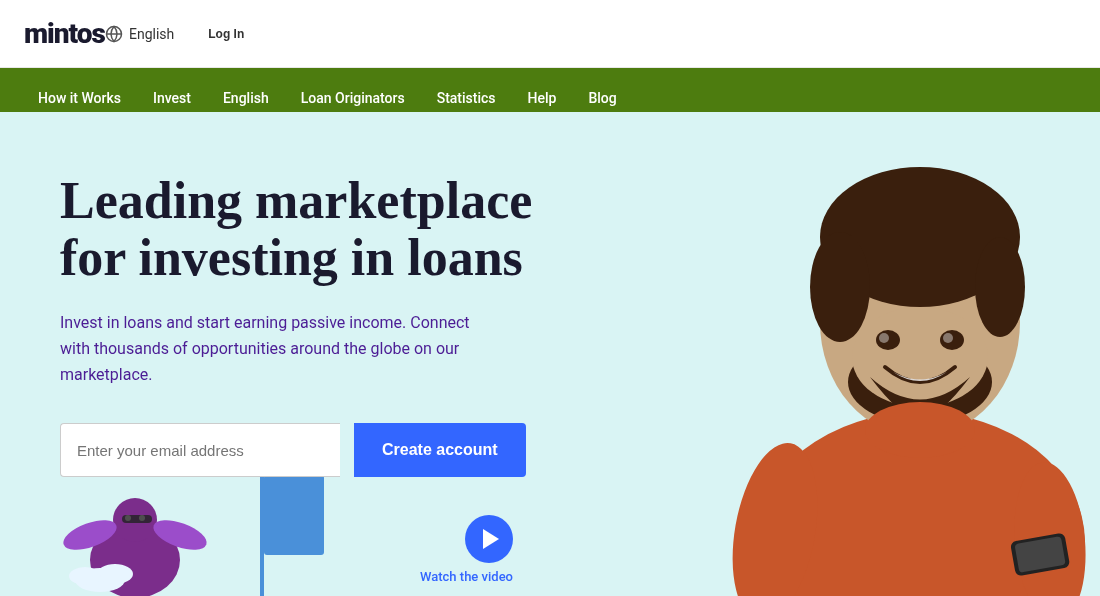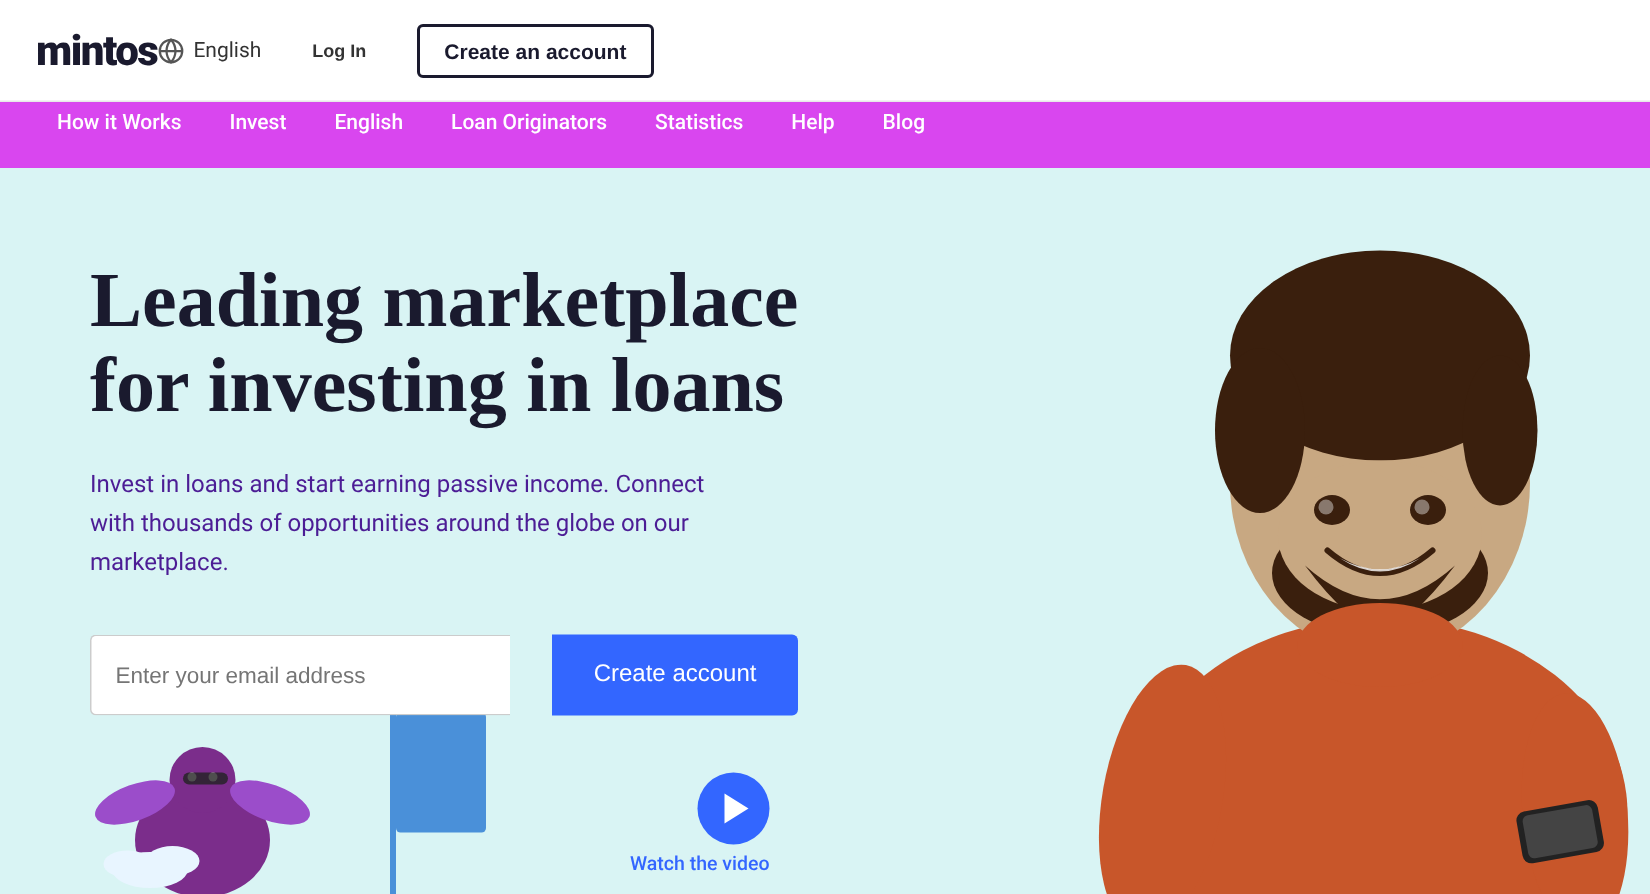--- a/index.html
+++ b/index.html
@@ -54,24 +54,24 @@
       border: 2px solid #1a1a2e;
       border-radius: 4px;
       padding: 8px 16px;
       background: none;
       cursor: pointer;
       white-space: nowrap;
     }
 
     
     .nav {
-      background: #d946ef;
+      background: #4d7c0f;
       height: 44px;
       display: flex;
-      align-items: flex-start;
+      align-items: flex-end;
       padding: 0 24px;
       gap: 4px;
     }
     .nav-item {
       color: #fff;
       font-size: 14px;
       font-weight: 500;
       padding: 6px 14px;
       cursor: pointer;
       border-radius: 3px;
@@ -109,21 +109,20 @@
       color: #4c1d95;
       line-height: 1.6;
       margin-bottom: 36px;
       max-width: 420px;
     }
 
     .email-form {
       display: flex;
       gap: 14px;
       margin-bottom: 40px;
-      justify-content: space-between;
     }
 
     .email-input {
       width: 280px;
       height: 54px;
       border: 1.5px solid #ccc;
       border-right: none;
       border-radius: 4px 0 0 4px;
       padding: 0 16px;
       font-size: 15px;
@@ -131,21 +130,21 @@
       background: #fff;
       outline: none;
     }
 
     .create-account-btn {
       height: 54px;
       padding: 0 28px;
       background: #3366ff;
       color: #fff;
       font-size: 16px;
-      font-weight: 400;
+      font-weight: 700;
       border: none;
       border-radius: 0 4px 4px 0;
       cursor: pointer;
       white-space: nowrap;
     }
 
     
     .watch-video {
       position: absolute;
       bottom: 20px;
@@ -215,21 +214,20 @@
   <div class="header-right">
     <div class="lang-selector">
       <svg class="globe-icon" viewBox="0 0 24 24" fill="none" stroke="#555" stroke-width="2">
         <circle cx="12" cy="12" r="10"></circle>
         <line x1="2" y1="12" x2="22" y2="12"></line>
         <path d="M12 2a15.3 15.3 0 0 1 4 10 15.3 15.3 0 0 1-4 10 15.3 15.3 0 0 1-4-10 15.3 15.3 0 0 1 4-10z"></path>
       </svg>
       <span>English</span>
     </div>
     <button class="login-btn">Log In</button>
-    <button class="create-account-btn-header">Create an account</button>
   </div>
 </header>
 
 <nav class="nav">
   <div class="nav-item">How it Works</div>
   <div class="nav-item">Invest</div>
   <div class="nav-item">English</div>
   <div class="nav-item">Loan Originators</div>
   <div class="nav-item">Statistics</div>
   <div class="nav-item">Help</div>

